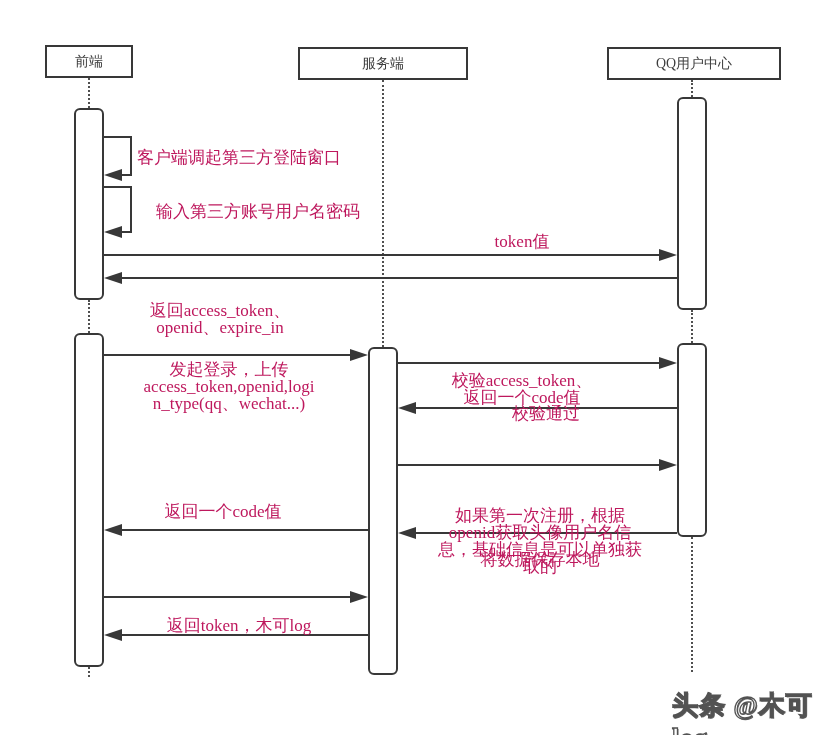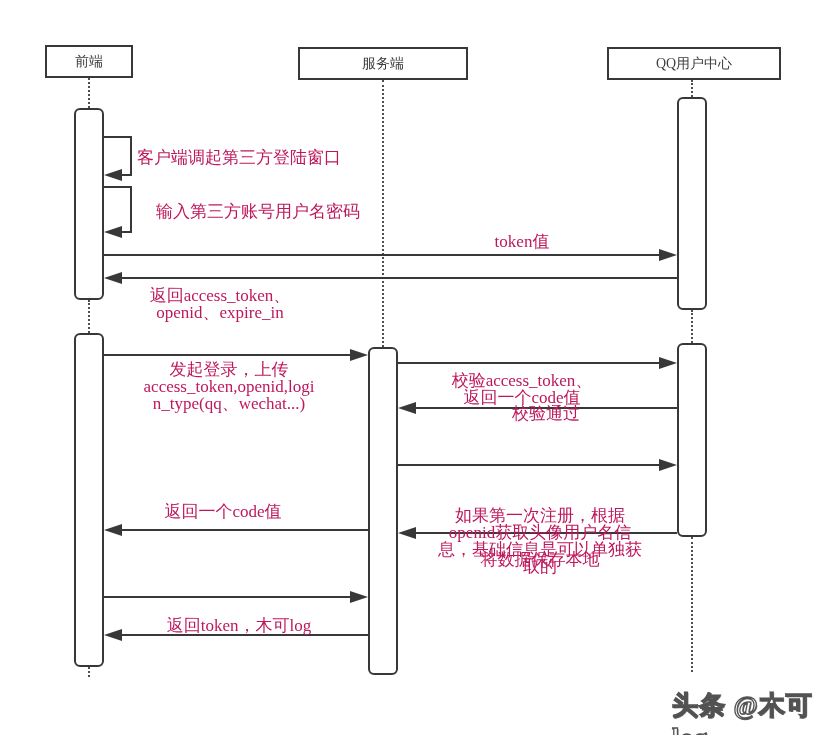--- a/index.html
+++ b/index.html
@@ -76,21 +76,21 @@
   <div class="hline" style="left:120px;top:231px;width:12px;"></div>
   <div class="head-l" style="left:104px;top:226px;"></div>
   <div class="mlabel left" style="left:137px;top:203px;margin-left:19px;">输入第三方账号用户名密码</div>
 
   <div class="hline" style="left:104px;top:254px;width:557px;"></div>
   <div class="head-r" style="left:659px;top:249px;"></div>
   <div class="mlabel" style="left:522px;top:233px;">token值</div>
 
   <div class="hline" style="left:122px;top:277px;width:555px;"></div>
   <div class="head-l" style="left:104px;top:272px;"></div>
-  <div class="mlabel" style="left:220px;top:287px;">返回access_token、
+  <div class="mlabel" style="left:220px;top:302px;">返回access_token、
 openid、expire_in</div>
 
   <div class="hline" style="left:104px;top:354px;width:248px;"></div>
   <div class="head-r" style="left:350px;top:349px;"></div>
   <div class="mlabel" style="left:229px;top:361px;">发起登录，上传
 access_token,openid,logi
 n_type(qq、wechat...)</div>
 
   <div class="hline" style="left:398px;top:362px;width:263px;"></div>
   <div class="head-r" style="left:659px;top:357px;"></div>

